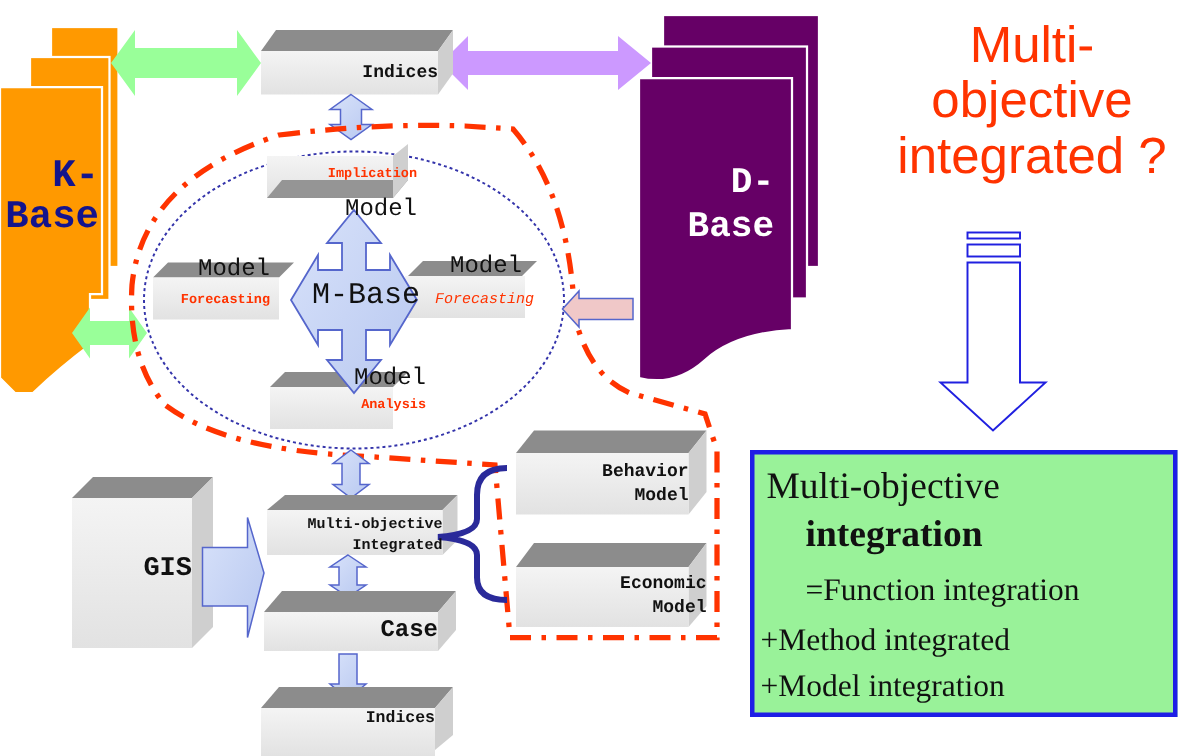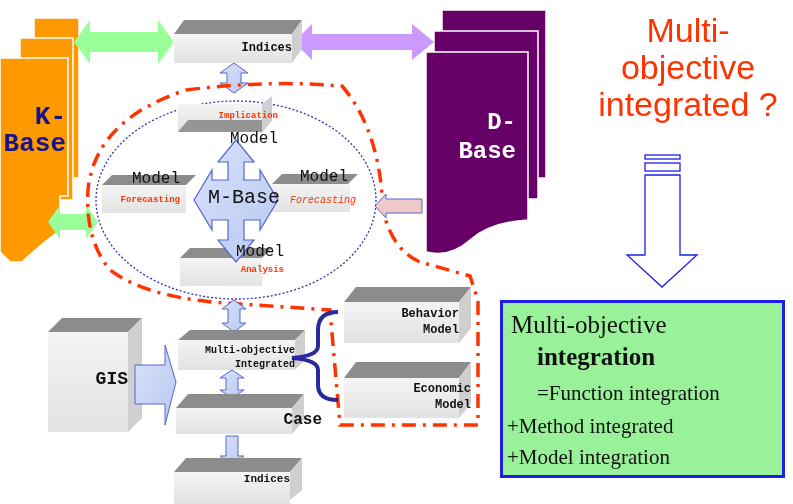--- a/index.html
+++ b/index.html
@@ -155,21 +155,21 @@
 <div class="lbl red-bold" style="left:184px;top:266px;width:100px;font-size:9px;">Analysis</div>
 
 <div class="lbl" style="left:190px;top:187px;width:90px;font-size:20px;font-weight:normal;">M-Base</div>
 
 <div class="lbl" style="left:48px;top:370px;width:80px;font-size:18px;">GIS</div>
 
 <div class="lbl" style="left:178px;top:344px;width:117px;font-size:10px;line-height:14px;">
   <div>Multi-objective</div>
   <div>Integrated</div>
 </div>
-<div class="lbl" style="left:176px;top:412px;width:116px;font-size:16px;padding-left:30px;">Case</div>
+<div class="lbl" style="left:176px;top:412px;width:116px;font-size:16px;">Case</div>
 <div class="lbl" style="left:174px;top:472px;width:116px;font-size:11px;line-height:14px;">
   <div>Indices</div>
 </div>
 
 <div class="lbl" style="left:344px;top:306px;width:115px;font-size:12px;line-height:16px;">
   <div>Behavior</div>
   <div>Model</div>
 </div>
 <div class="lbl" style="left:356px;top:381px;width:115px;font-size:12px;line-height:16px;">
   <div>Economic</div>

